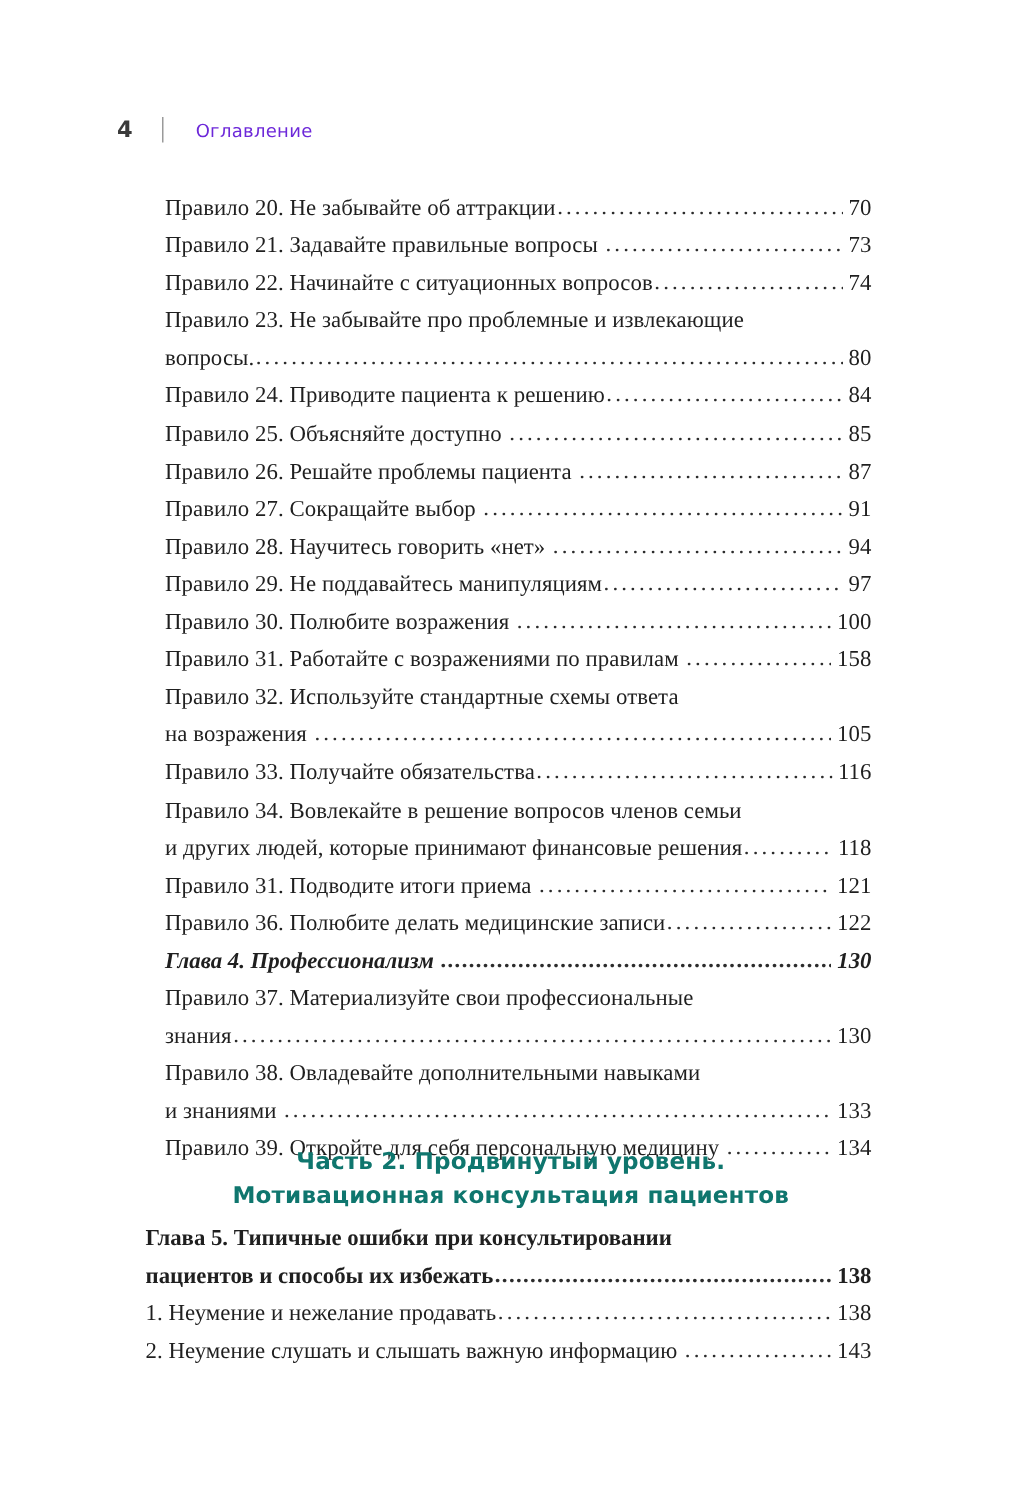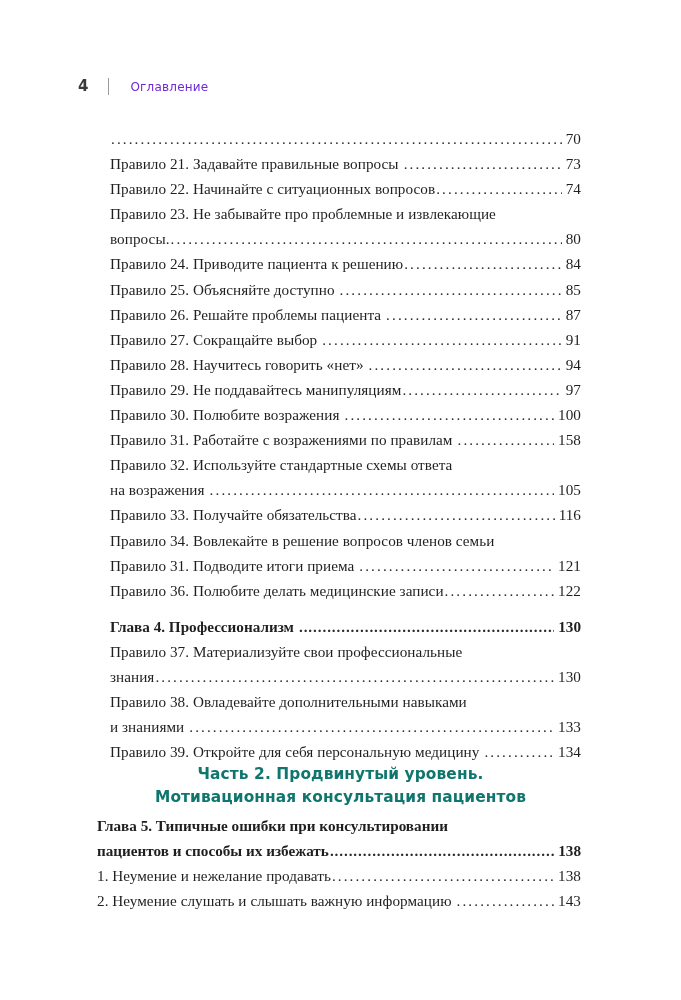--- a/index.html
+++ b/index.html
@@ -64,21 +64,21 @@
   }
   .entry.chapter {
     font-weight: 700;
     letter-spacing: 0px;
   }
   .entry.chapter5 {
     margin-left: -13px;
     width: 484px;
   }
   .entry.gap-before {
-    margin-top: 11px;
+    font-style: italic;
   }
 
   
   .entry .cont {
     display: block;
     white-space: pre-wrap;
   }
 
   
   .entry .lastline {
@@ -148,20 +148,21 @@
 
   <div class="running-head">
     <span class="folio">4</span>
     <span class="rule"></span>
     <span class="head-title">Оглавление</span>
   </div>
 
   <div class="toc" id="toc-upper">
       <div class="entry">
         <span class="lastline">
+          <span class="label">Правило 20. Не забывайте об аттракции</span>
           <span class="leader" aria-hidden="true"></span>
           <span class="page-no">70</span>
         </span>
       </div>
       <div class="entry spaced">
         <span class="lastline">
           <span class="label">Правило 21. Задавайте правильные вопросы</span>
           <span class="leader" aria-hidden="true"></span>
           <span class="page-no">73</span>
         </span>
@@ -247,20 +248,25 @@
       </div>
       <div class="entry">
         <span class="lastline">
           <span class="label">Правило 33. Получайте обязательства</span>
           <span class="leader" aria-hidden="true"></span>
           <span class="page-no">116</span>
         </span>
       </div>
       <div class="entry">
         <span class="cont">Правило 34. Вовлекайте в решение вопросов членов семьи</span>
+        <span class="lastline">
+          <span class="label">и других людей, которые принимают финансовые решения</span>
+          <span class="leader" aria-hidden="true"></span>
+          <span class="page-no">118</span>
+        </span>
       </div>
       <div class="entry spaced">
         <span class="lastline">
           <span class="label">Правило 31. Подводите итоги приема</span>
           <span class="leader" aria-hidden="true"></span>
           <span class="page-no">121</span>
         </span>
       </div>
       <div class="entry">
         <span class="lastline">

